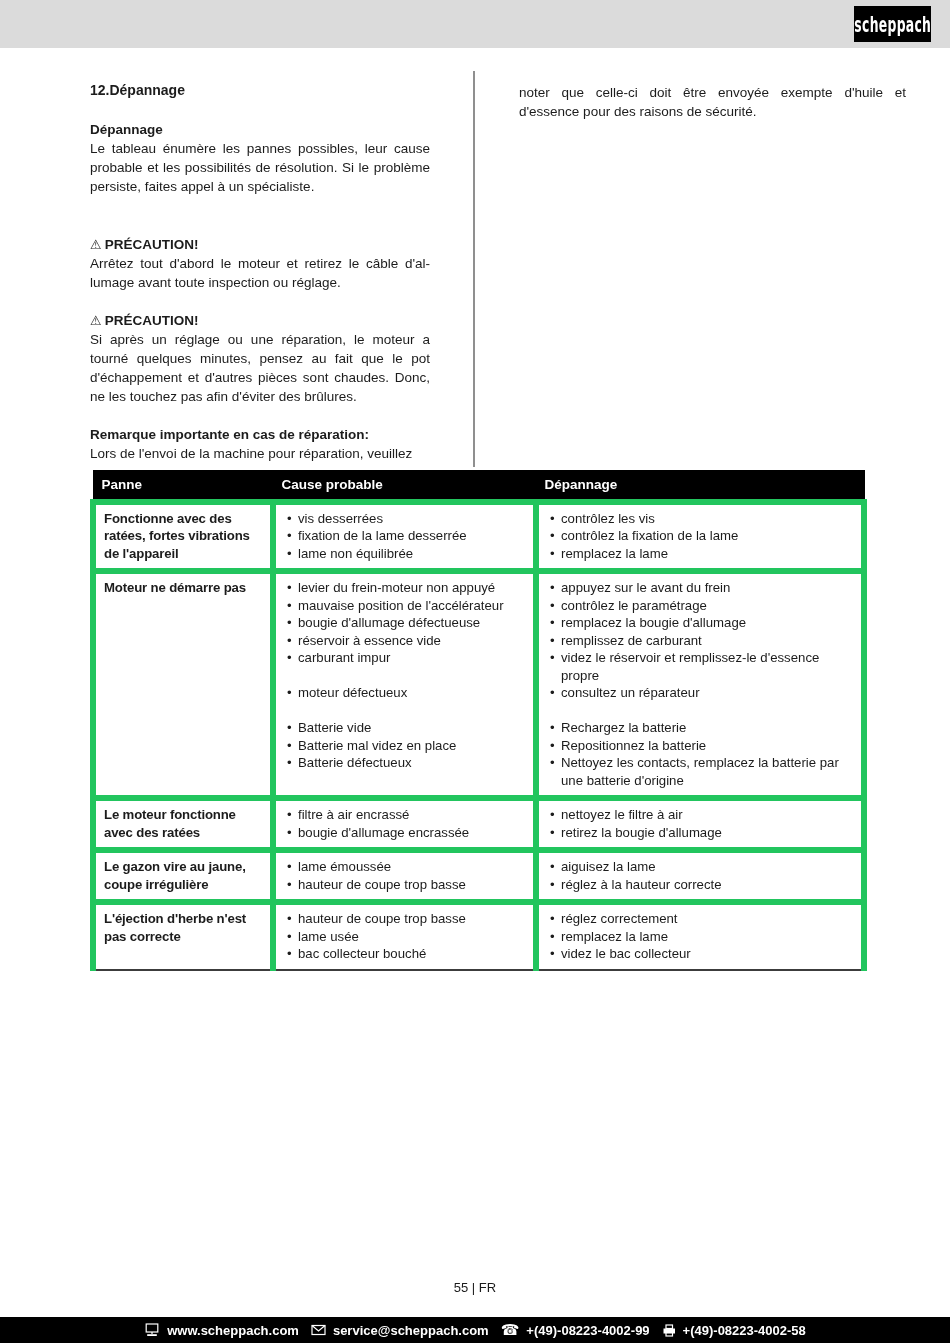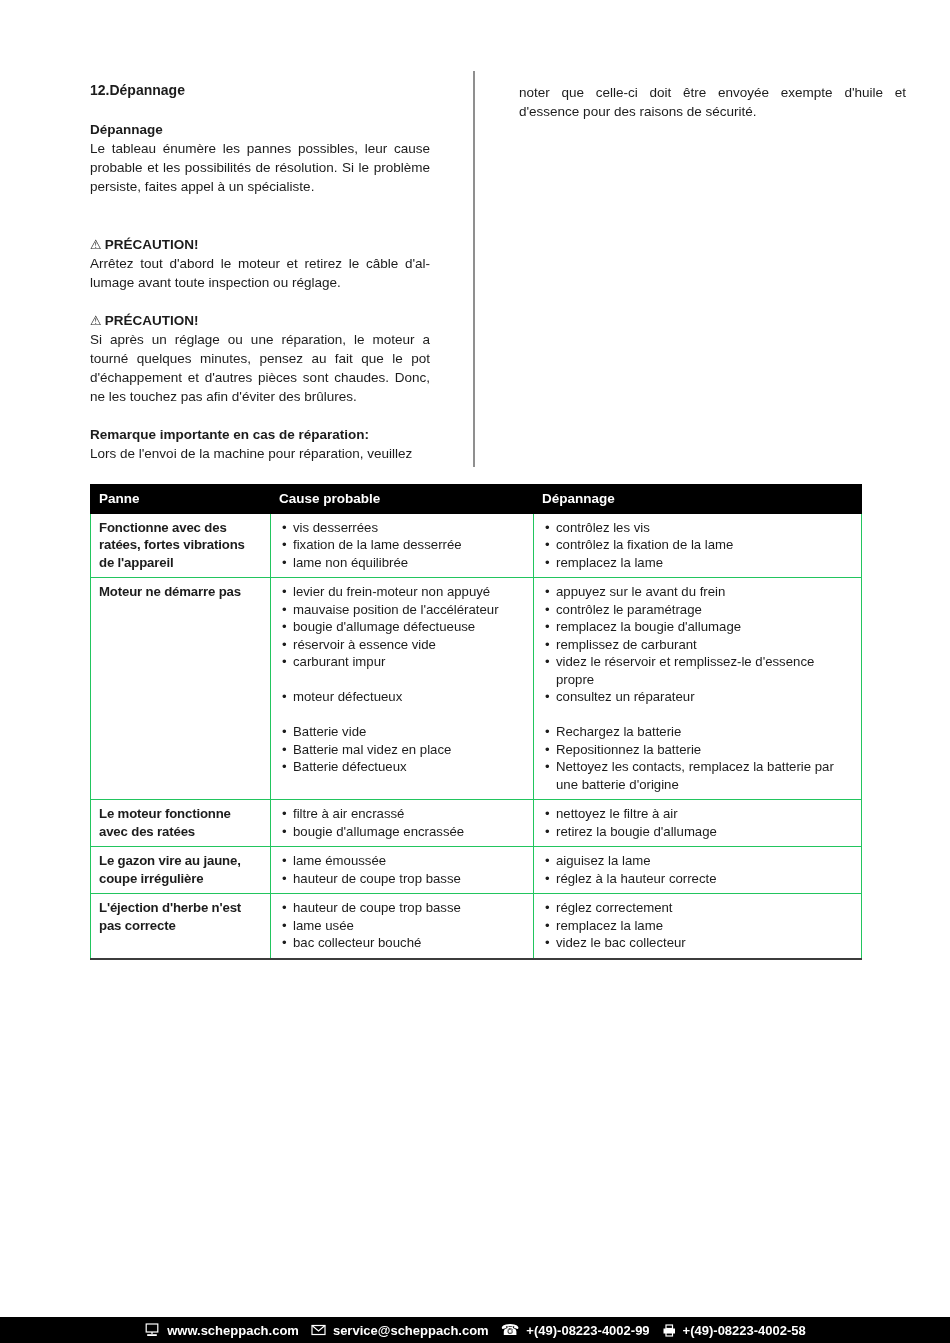--- a/index.html
+++ b/index.html
@@ -29,29 +29,29 @@
 
   h1.sec-title { font-size:14px; line-height:22px; font-weight:bold; margin-bottom:19px; }
   .bold-line   { font-size:13.5px; line-height:19px; font-weight:bold; }
   p.body-text  { font-size:13.5px; line-height:19px; text-align:justify; }
   .mb-big  { margin-bottom:39px; }
   .mb-std  { margin-bottom:19px; }
   .warn-glyph { font-family:"DejaVu Sans",sans-serif; font-weight:normal; font-size:13px; margin-right:3px; }
 
   
   table.trouble {
-    position:absolute; left:90px; top:484px; width:771px;
+    position:absolute; left:90px; top:470px; width:771px;
     border-collapse:collapse; table-layout:fixed;
     font-size:13.2px; line-height:17.5px;
   }
   table.trouble th {
     background:#000; color:#fff; text-align:left; font-weight:bold;
     font-size:13.5px; padding:5px 8px; height:27px; border:1px solid #000;
   }
-  table.trouble td { border:1px solid #22c55e; vertical-align:top; padding:5px 8px 6px 8px; }
+  table.trouble td { border:6px solid #22c55e; vertical-align:top; padding:5px 8px 6px 8px; }
   table.trouble tr:last-child td { border-bottom:2px solid #3c3c3c; }
   td.col-panne {
     font-weight:bold; vertical-align:middle; padding:4px 4px 4px 7px;
     letter-spacing:-0.15px;
   }
   .bullet { position:relative; padding-left:14px; }
   .bullet::before { content:"\2022"; position:absolute; left:3px; }
   .bullet.gap { margin-top:17.5px; }
 
   
@@ -67,20 +67,25 @@
   .f-item { display:inline-flex; align-items:center; gap:7px; white-space:nowrap; }
   .f-icon { display:inline-flex; align-items:center; }
   .f-icon svg { display:block; }
   .phone-glyph { font-family:"DejaVu Sans",sans-serif; font-weight:normal; font-size:15px; line-height:1; }
 </style>
 </head>
 <body>
 
 <div class="page">
 
+  <header class="topbar">
+    <div class="logo">
+      <span class="logo-text">scheppach</span>
+    </div>
+  </header>
 
   <div class="col-divider"></div>
 
   <section class="col-left">
     <h1 class="sec-title">12.Dépannage</h1>
 
     <div class="bold-line">Dépannage</div>
     <p class="body-text mb-big">Le tableau énumère les pannes possibles, leur cause probable et les possibilités de résolution. Si le problème persiste, faites appel à un spécialiste.</p>
 
     <div class="mb-std">
@@ -184,20 +189,21 @@
           </td>
           <td>
             <div class="bullet">réglez correctement</div>
             <div class="bullet">remplacez la lame</div>
             <div class="bullet">videz le bac collecteur</div>
           </td>
         </tr>
       </tbody>
   </table>
 
+  <div class="page-num">55 | FR</div>
 
   <footer class="botbar">
     <span class="f-item">
       <span class="f-icon">
         <svg width="16" height="14" viewBox="0 0 16 14" fill="none" stroke="#fff" stroke-width="1.2">
           <rect x="2.2" y="1" width="11.6" height="8"></rect>
           <line x1="8" y1="9" x2="8" y2="11"></line>
           <rect x="3.2" y="11.2" width="9.6" height="1.8" fill="#fff" stroke="none"></rect>
         </svg>
       </span>

